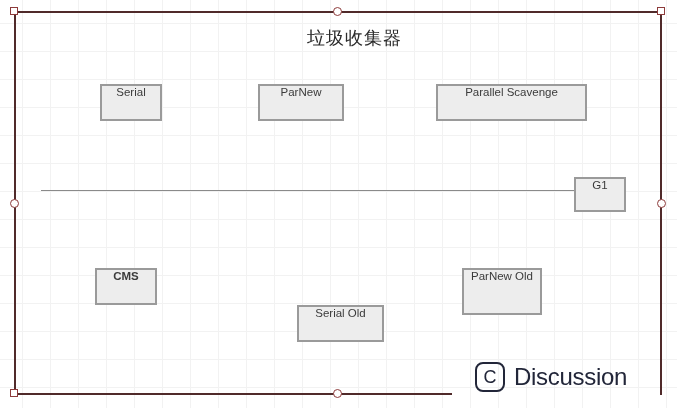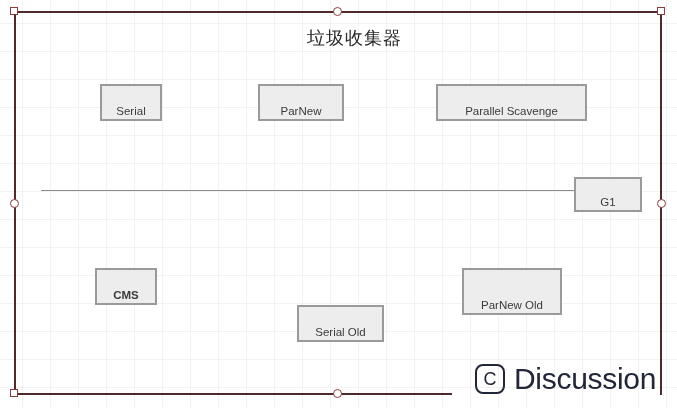--- a/index.html
+++ b/index.html
@@ -62,21 +62,21 @@
     font-family: "DejaVu Sans", "Liberation Sans", sans-serif;
     padding-left: 32px;
   }
 
   .node {
     position: absolute;
     background: #ededed;
     border: 2px solid #9a9a9a;
     box-sizing: border-box;
     display: flex;
-    align-items: flex-end;
+    align-items: flex-start;
     justify-content: center;
     font-size: 11.5px;
     color: #3b3b3b;
     text-align: center;
     line-height: 1.2;
     white-space: nowrap;
   }
 
   .connector {
     position: absolute;
@@ -100,21 +100,21 @@
     box-sizing: border-box;
     display: flex;
     align-items: center;
     justify-content: center;
     font-size: 18px;
     font-weight: 400;
     line-height: 1;
     font-family: "Liberation Sans", sans-serif;
   }
   .wm-text {
-    font-size: 30px;
+    font-size: 24px;
     letter-spacing: -0.3px;
     font-family: "Liberation Sans", sans-serif;
   }
 </style>
 </head>
 <body>
 
 <div id="canvas">
 
   <div class="sel-edge v" style="left:14px; top:11px; height:384px;"></div>
@@ -139,33 +139,33 @@
   </div>
 
   <div class="node" style="left:258px; top:84px; width:86px; height:37px;">
     <span>ParNew</span>
   </div>
 
   <div class="node" style="left:436px; top:84px; width:151px; height:37px;">
     <span>Parallel Scavenge</span>
   </div>
 
-  <div class="node" style="left:574px; top:177px; width:68px; height:35px;">
+  <div class="node" style="left:574px; top:177px; width:52px; height:35px;">
     <span>G1</span>
   </div>
 
   <div class="node" style="left:95px; top:268px; width:62px; height:37px;font-weight:bold;">
     <span>CMS</span>
   </div>
 
   <div class="node" style="left:278px; top:305px; width:87px; height:37px;margin-left:19px;">
     <span>Serial Old</span>
   </div>
 
-  <div class="node" style="left:462px; top:268px; width:100px; height:47px;">
+  <div class="node" style="left:462px; top:268px; width:80px; height:47px;">
     <span>ParNew Old</span>
   </div>
 
   <div class="watermark" style="left:475px; top:362px;">
     <span class="wm-logo">C</span>
     <span class="wm-text">Discussion</span>
   </div>
 
 </div>
 

